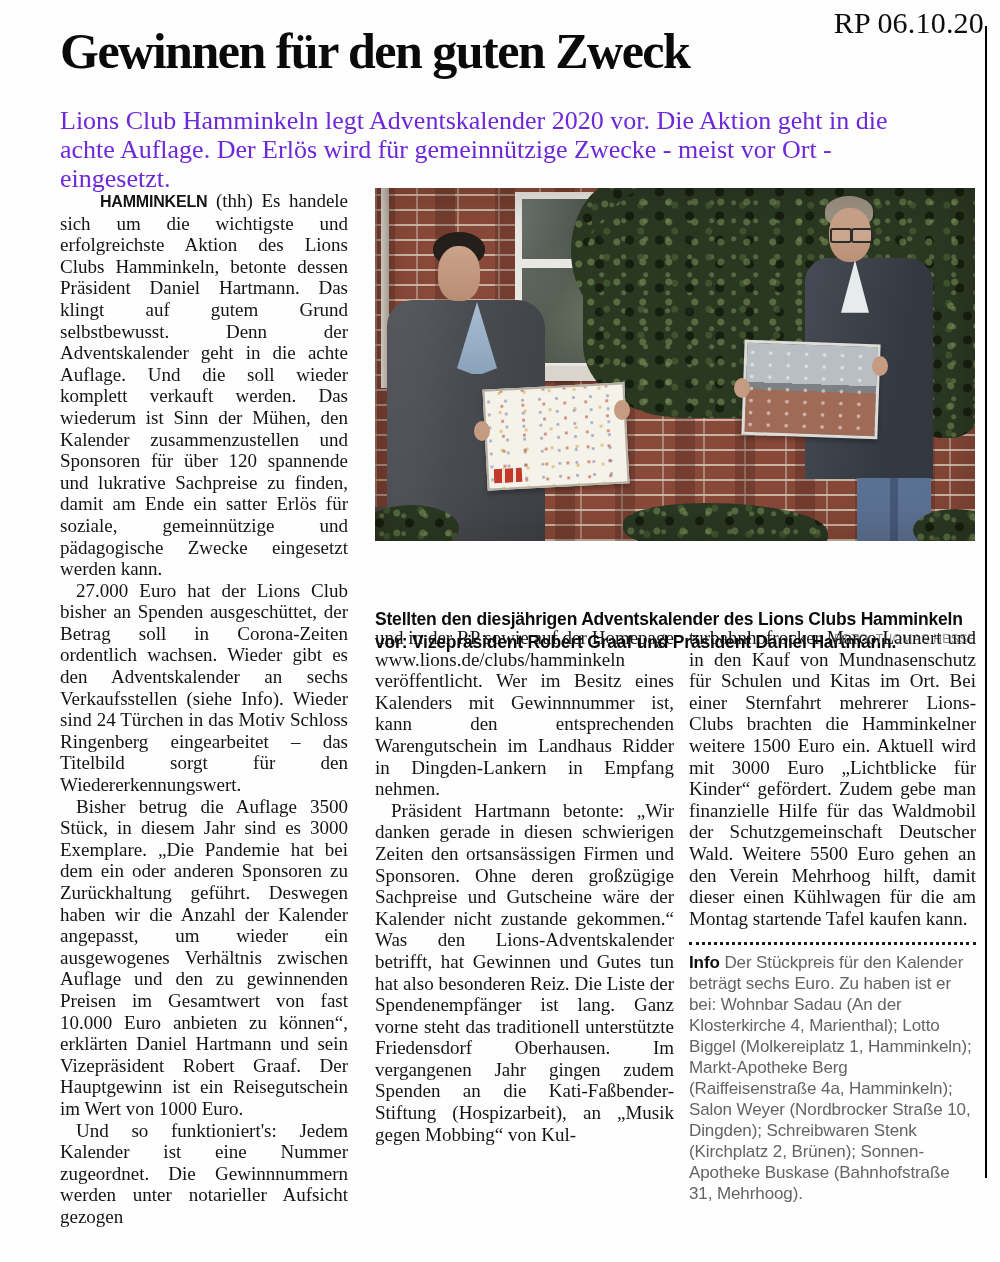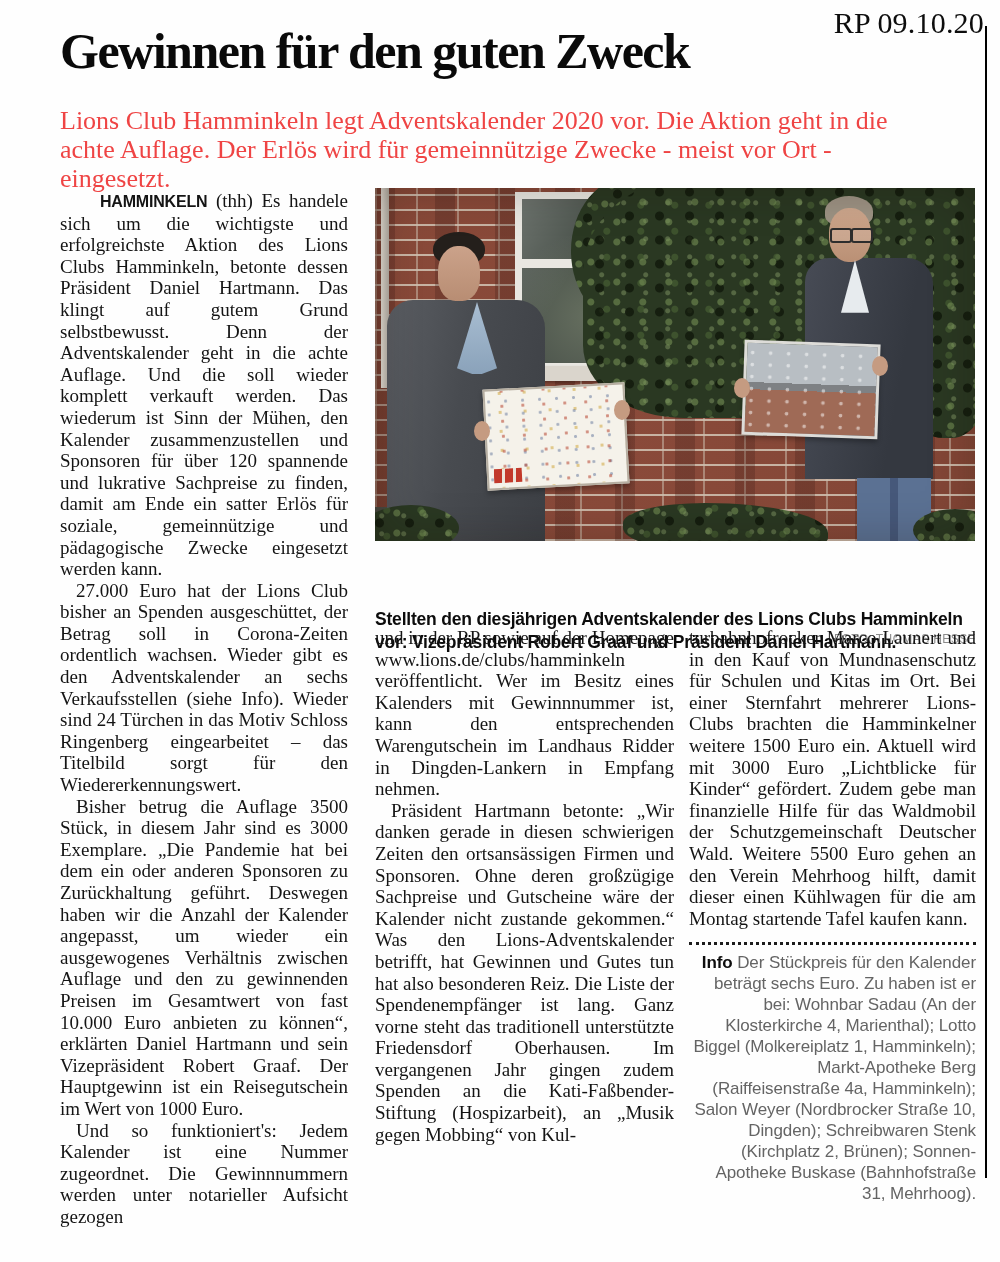--- a/index.html
+++ b/index.html
@@ -16,21 +16,21 @@
     position:absolute;top:6px;right:16px;
     font-size:30px;letter-spacing:.2px;color:#0d0d0d;
   }
   .headline{
     position:absolute;left:60px;top:26px;width:900px;
     font-size:50px;line-height:1.02;font-weight:700;
     letter-spacing:-1.5px;color:#0a0a0a;white-space:nowrap;
   }
   .subhead{
     position:absolute;left:60px;top:106px;width:870px;
-    font-size:26px;line-height:29px;color:#ef4444;
+    font-size:26px;line-height:29px;color:#6d28d9;
   }
   .right-rule{
     position:absolute;left:985px;top:26px;width:2px;height:1152px;
     background:#000;
   }
   
   .col{
     position:absolute;
     font-size:19px;line-height:21.6px;
     text-align:justify;color:#141414;
@@ -139,30 +139,30 @@
   .credit{
     position:absolute;right:0;bottom:3px;
     font-weight:400;font-size:12px;letter-spacing:.4px;color:#8c8c8c;
   }
   
   .info-divider{border-top:3px dotted #1c1c1c;margin-top:13px;width:100%;}
   .info{
     margin-top:7px;
     font-family:"Liberation Sans", sans-serif;
     font-size:17px;line-height:21px;color:#646464;
-    text-align:right;letter-spacing:-.1px;
+    text-align:left;letter-spacing:-.1px;
   }
   .info b{color:#0d0d0d;font-weight:700;}
 </style>
 </head>
 <body>
 
 <div class="page">
 
-  <div class="date">RP 09.10.20</div>
+  <div class="date">RP 06.10.20</div>
 
   <h1 class="headline" style="margin:0;">Gewinnen für den guten Zweck</h1>
 
   <div class="subhead">Lions Club Hamminkeln legt Adventskalender 2020 vor. Die Aktion geht in die achte Auflage. Der Erlös wird für gemeinnützige Zwecke - meist vor Ort - eingesetzt.</div>
 
   <div class="right-rule"></div>
 
   <div class="col col-left">
     <p><span class="loc">HAMMINKELN</span> <span>(thh)</span> <span>Es handele sich um die wichtigste und erfolgreichste Aktion des Lions Clubs Hamminkeln, betonte dessen Präsident Daniel Hartmann. Das klingt auf gutem Grund selbstbewusst. Denn der Adventskalender geht in die achte Auflage. Und die soll wieder komplett verkauft werden. Das wiederum ist Sinn der Mühen, den Kalender zusammenzustellen und Sponsoren für über 120 spannende und lukrative Sachpreise zu finden, damit am Ende ein satter Erlös für soziale, gemeinnützige und pädagogische Zwecke eingesetzt werden kann.</span></p>
     <p class="ind">27.000 Euro hat der Lions Club bisher an Spenden ausgeschüttet, der Betrag soll in Corona-Zeiten ordentlich wachsen. Wieder gibt es den Adventskalender an sechs Verkaufsstellen (siehe Info). Wieder sind 24 Türchen in das Motiv Schloss Ringenberg eingearbeitet – das Titelbild sorgt für den Wiedererkennungswert.</p>

